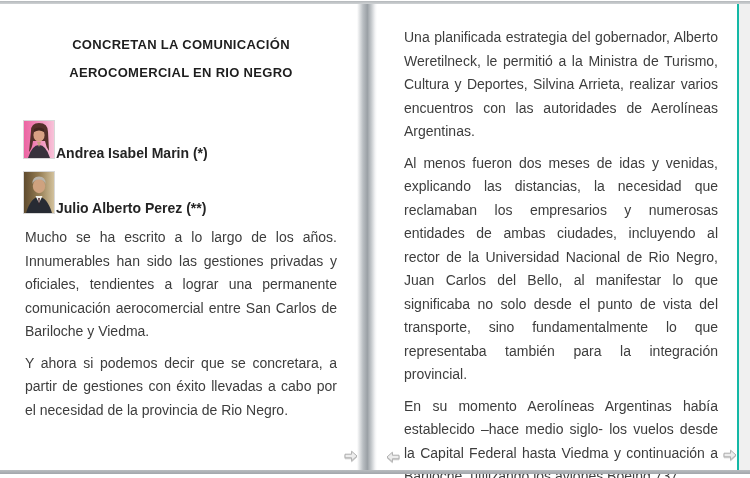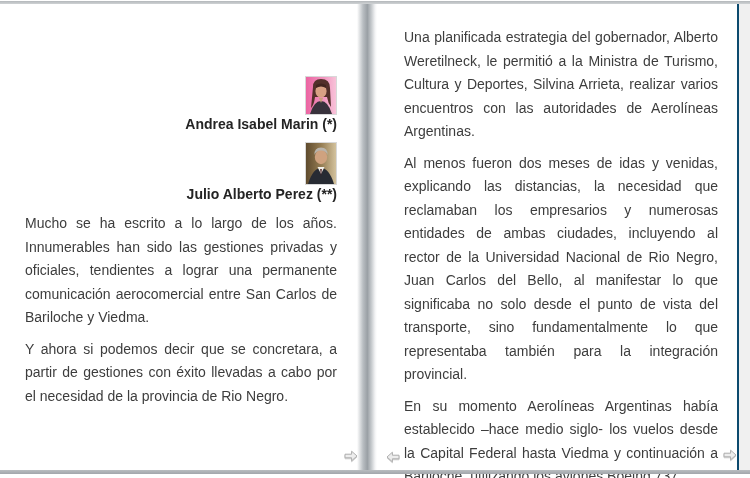--- a/index.html
+++ b/index.html
@@ -22,21 +22,21 @@
     background: linear-gradient(to bottom, #b9bdc0, #a2a6ab);
   }
   .page {
     position: absolute; top: 4px; height: 466px;
     background: #ffffff;
     box-sizing: border-box;
     color: #3d3d3d;
   }
   .page-left  { left: 0;  width: 359px; padding: 33px 22px 0 25px; }
   .page-right { left: 377px; width: 362px; padding: 22px 19px 0 27px;
-                border-right: 2px solid #0c4a6e; }
+                border-right: 2px solid #14b8a6; }
   .gutter-shadow {
     position: absolute; left: 357px; top: 4px; width: 20px; height: 466px;
     background: linear-gradient(to right,
       rgba(255,255,255,0) 0%, #b9bec2 30%, #9aa0a5 52%,
       #c6cacd 72%, #f2f3f4 90%, #ffffff 100%);
   }
   .right-margin-strip {
     position: absolute; left: 739px; top: 4px; width: 11px; height: 466px;
     background: #f0f0f0;
   }
@@ -47,21 +47,20 @@
     letter-spacing: 0.3px;
     color: #1e1e1e;
     line-height: 16px;
   }
   .doc-title .t-line { margin-bottom: 12px; }
   .authors { margin-top: 39px; }
   .author-row {
     display: flex;
     align-items: flex-end;
     margin-bottom: 12px;
-    flex-direction: column;
   }
   .author-photo {
     flex: 0 0 auto;
     display: block;
     margin-left: -2px;
     border: 1px solid #d8d8d8;
     box-sizing: content-box;
   }
   .author-name {
     font-weight: bold;
@@ -91,20 +90,24 @@
   .arrow-next-right { left: 723px; top: 449px; }
 </style>
 </head>
 <body>
 
 <div class="viewer">
 
   <div class="top-line"></div>
 
   <div class="page page-left">
+    <div class="doc-title">
+      <div class="t-line">CONCRETAN LA COMUNICACIÓN</div>
+      <div class="t-line">AEROCOMERCIAL EN RIO NEGRO</div>
+    </div>
 
     <div class="authors">
       <div class="author-row">
         <svg class="author-photo" width="30" height="37" viewBox="0 0 30 37">
           <defs>
             <linearGradient id="pinkbg" x1="0" y1="0" x2="1" y2="0">
               <stop offset="0" stop-color="#ec64a2"></stop>
               <stop offset="0.55" stop-color="#f192bd"></stop>
               <stop offset="1" stop-color="#f8c3d9"></stop>
             </linearGradient>

